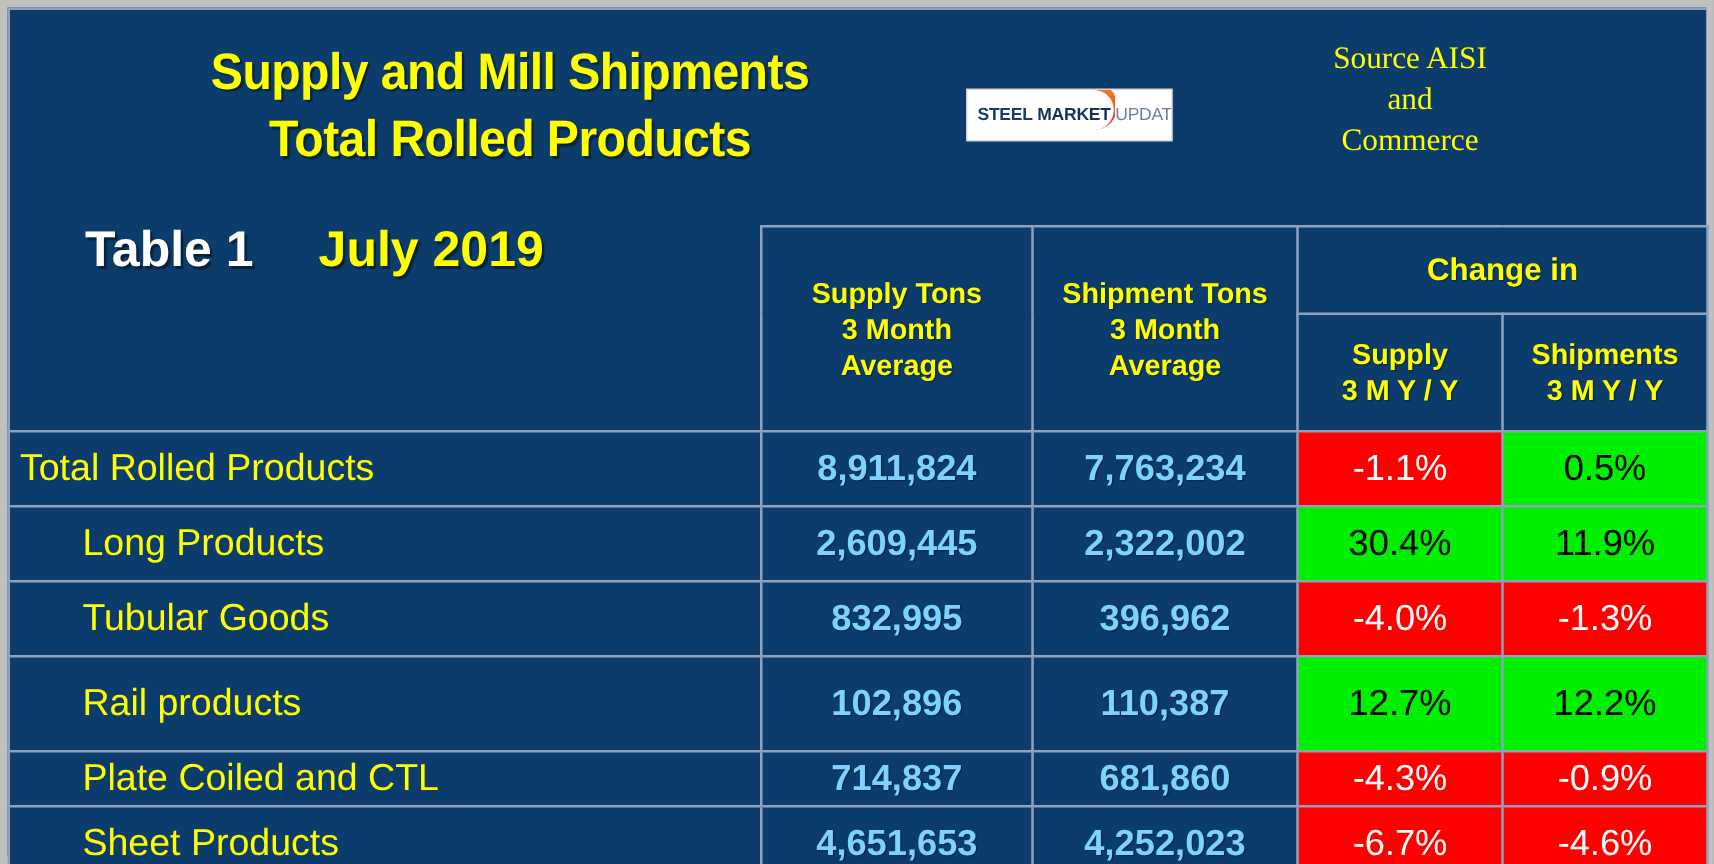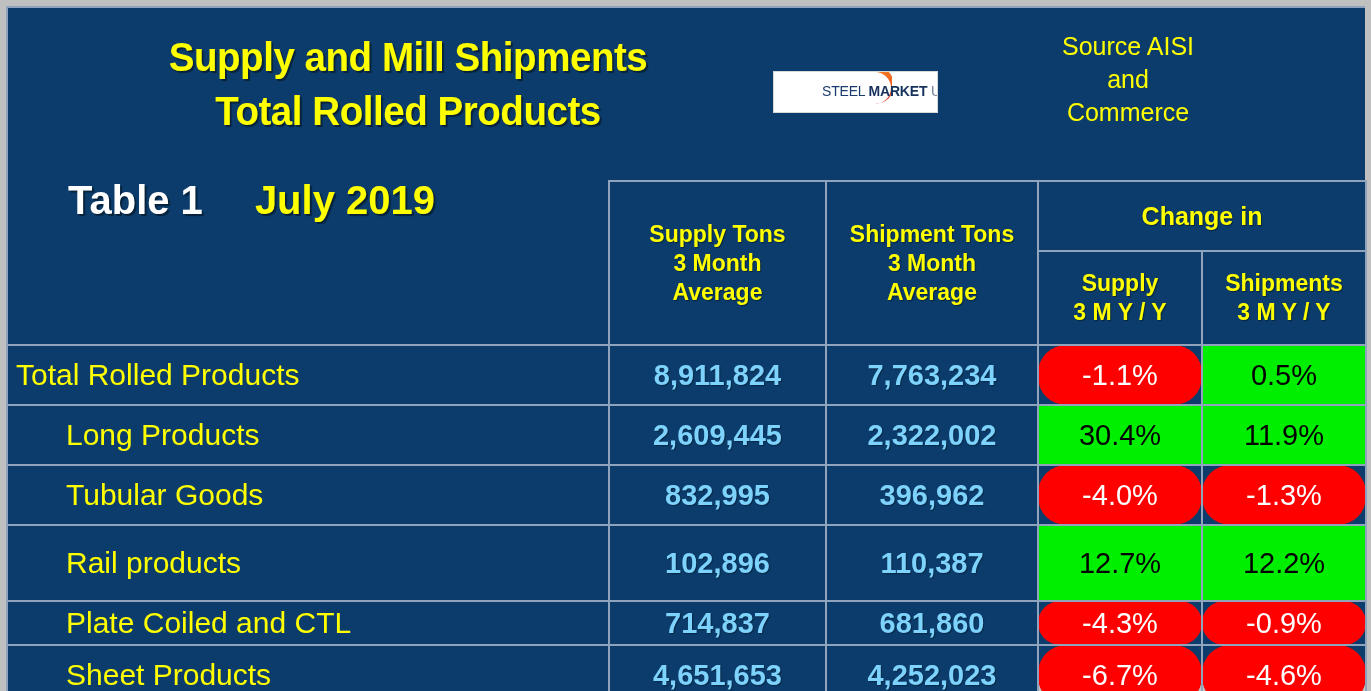--- a/index.html
+++ b/index.html
@@ -49,29 +49,29 @@
     overflow:hidden;
   }
   #logo .arc{
     position:absolute;left:84px;top:-7px;width:34px;height:40px;
   }
   #logo .wordmark{
     position:absolute;left:8px;top:11px;
     font-size:14px;line-height:16px;white-space:nowrap;
     letter-spacing:-0.2px;
   }
-  #logo .w1{color:#1b3b6f;font-weight:normal;margin-left:40px;}
+  #logo .w1{color:#1b3b6f;font-weight:bold;}
   #logo .w2{color:#16325c;font-weight:bold;}
   #logo .w3{color:#6f7e96;font-weight:normal;}
 
   
   #source{
     position:absolute;left:1020px;top:22px;width:200px;
     text-align:center;color:#ffff00;
-    font-size:25px;line-height:33px;font-weight:normal;
+    font-size:25px;line-height:33px;font-weight:normal;font-family:Liberation Serif, serif;
   }
 
   
   #caption{
     position:absolute;left:60px;top:170px;width:545px;
     font-size:40px;font-weight:bold;white-space:nowrap;
     text-shadow:2px 2px 1px rgba(0,0,0,.45);
   }
   #caption .t1{color:#ffffff;}
   #caption .t2{color:#ffff00;margin-left:52px;}
@@ -116,21 +116,21 @@
     color:#7dd3fc;font-weight:bold;text-align:center;
     font-size:29px;
     text-shadow:1px 1px 1px rgba(0,0,0,.35);
   }
 
   
   .pct{
     text-align:center;font-size:29px;font-weight:normal;
   }
   .pct.up{background:#00ef00 !important;color:#000000;}
-  .pct.down{background:#fe0000 !important;color:#ffffff;border-radius:28px;}
+  .pct.down{background:#fe0000 !important;color:#ffffff;}
 </style>
 </head>
 <body>
 
 <div id="slide">
   <div id="canvas">
 
     <div id="title-block">
       <div>Supply and Mill Shipments</div>
       <div>Total Rolled Products</div>

